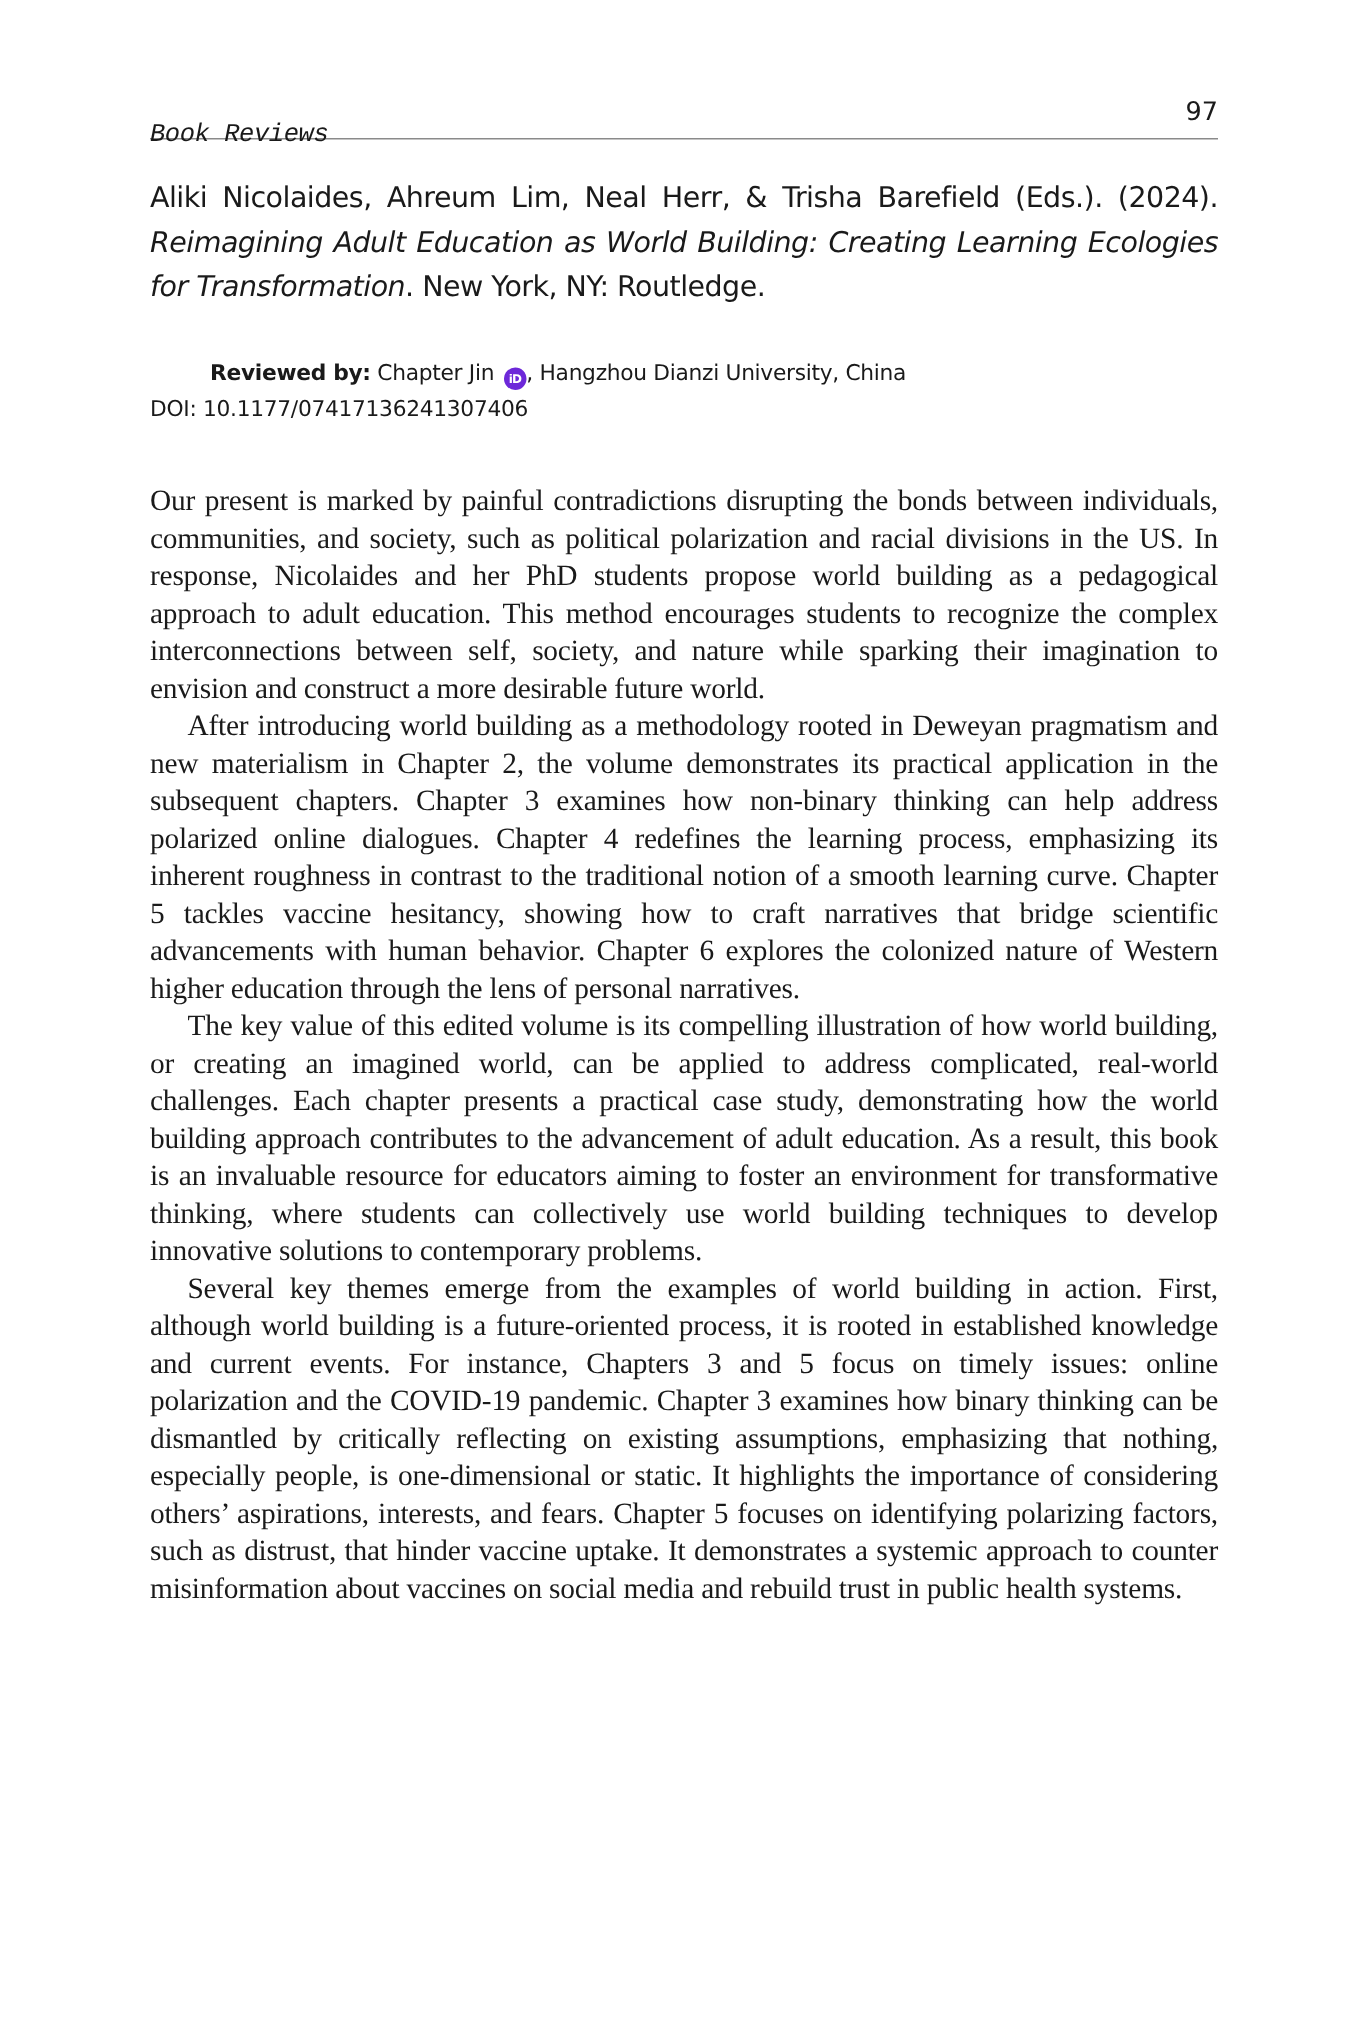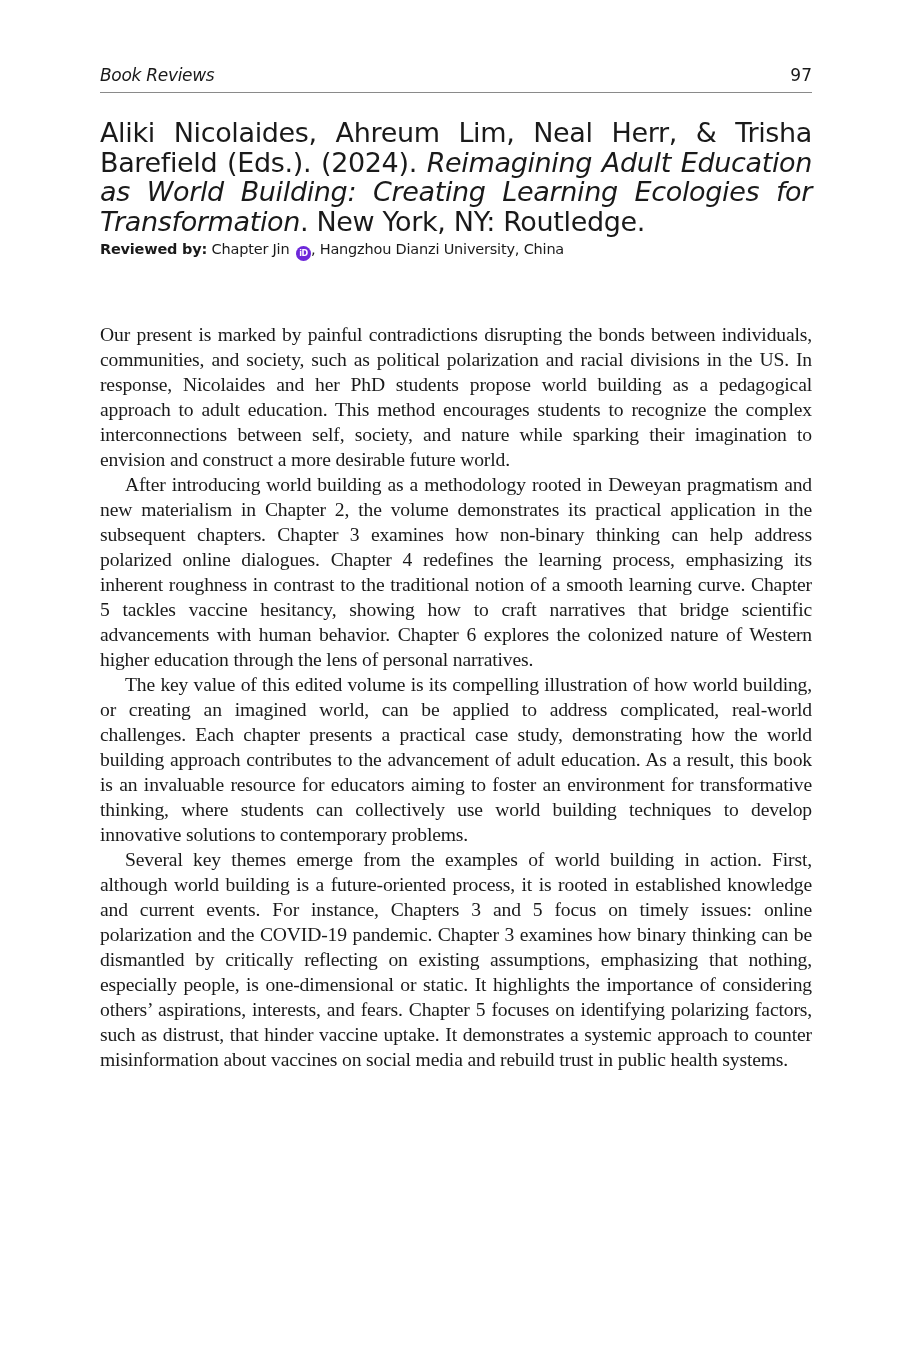--- a/index.html
+++ b/index.html
@@ -3,34 +3,34 @@
   <meta charset="utf-8">
   <style>
     html, body { margin: 0; padding: 0; background: #ffffff; }
     body { width: 899px; height: 1350px; position: relative; overflow: hidden; color: #1a1a1a; }
     .page { position: absolute; left: 100px; top: 0; width: 712px; }
     .running-head {
       position: absolute; top: 64px; left: 0; width: 712px; height: 28px;
       font-family: "DejaVu Sans", sans-serif; font-size: 17px;
       border-bottom: 1px solid #8a8a8a;
     }
-    .running-head .section { position: absolute; left: 0; top: 1px; font-style: italic; letter-spacing: -0.3px; }
+    .running-head .section { position: absolute; left: 0; top: 17px; font-style: italic; letter-spacing: -0.3px; font-family: Liberation Mono, monospace; }
     .running-head .pageno { position: absolute; right: 0; top: 1px; }
     .citation {
       position: absolute; top: 118px; left: 0; width: 712px;
-      font-family: "DejaVu Sans", sans-serif; font-size: 27px; line-height: 29.5px;
+      font-family: "DejaVu Sans", sans-serif; font-size: 19px; line-height: 29.5px;
       text-align: justify; letter-spacing: -0.35px;
     }
     .citation .it { font-style: italic; }
     .meta {
       position: absolute; top: 237px; left: 0; width: 712px;
       font-family: "DejaVu Sans", sans-serif; font-size: 14.5px; line-height: 24px;
       letter-spacing: -0.2px;
     }
-    .meta b { font-weight: bold; }
+    .meta b { font-weight: bold; margin-left: 40px; }
     .meta .affil { }
     .orcid {
       display: inline-block; width: 15px; height: 15px; border-radius: 50%;
       background: #6d28d9; color: #fff; font-size: 8px; font-weight: bold;
       line-height: 15px; text-align: center; vertical-align: -2px; margin-left: 2px;
       font-family: "DejaVu Sans", sans-serif; letter-spacing: -0.5px;
     }
     .body {
       position: absolute; top: 322px; left: 0; width: 712px;
       font-family: "Liberation Serif", serif; font-size: 19.6px; line-height: 25px;
@@ -45,20 +45,21 @@
 <div class="page">
   <div class="running-head">
     <span class="section">Book Reviews</span>
     <span class="pageno">97</span>
   </div>
 
   <div class="citation"><span>Aliki Nicolaides, Ahreum Lim, Neal Herr, &amp; Trisha Barefield (Eds.). (2024). </span><span class="it">Reimagining Adult Education as World Building: Creating Learning Ecologies for Transformation</span><span>. New York, NY: Routledge.</span></div>
 
   <div class="meta">
     <div><b>Reviewed by:</b><span> Chapter Jin</span> <span class="orcid">iD</span><span>, </span><span class="affil">Hangzhou Dianzi University, China</span></div>
+    <div>DOI: 10.1177/07417136241307406</div>
   </div>
 
   <div class="body">
     <p class="first">Our present is marked by painful contradictions disrupting the bonds between individuals, communities, and society, such as political polarization and racial divisions in the US. In response, Nicolaides and her PhD students propose world building as a pedagogical approach to adult education. This method encourages students to recognize the complex interconnections between self, society, and nature while sparking their imagination to envision and construct a more desirable future world.</p>
     <p>After introducing world building as a methodology rooted in Deweyan pragmatism and new materialism in Chapter 2, the volume demonstrates its practical application in the subsequent chapters. Chapter 3 examines how non-binary thinking can help address polarized online dialogues. Chapter 4 redefines the learning process, emphasizing its inherent roughness in contrast to the traditional notion of a smooth learning curve. Chapter 5 tackles vaccine hesitancy, showing how to craft narratives that bridge scientific advancements with human behavior. Chapter 6 explores the colonized nature of Western higher education through the lens of personal narratives.</p>
     <p>The key value of this edited volume is its compelling illustration of how world building, or creating an imagined world, can be applied to address complicated, real-world challenges. Each chapter presents a practical case study, demonstrating how the world building approach contributes to the advancement of adult education. As a result, this book is an invaluable resource for educators aiming to foster an environment for transformative thinking, where students can collectively use world building techniques to develop innovative solutions to contemporary problems.</p>
     <p>Several key themes emerge from the examples of world building in action. First, although world building is a future-oriented process, it is rooted in established knowledge and current events. For instance, Chapters 3 and 5 focus on timely issues: online polarization and the COVID-19 pandemic. Chapter 3 examines how binary thinking can be dismantled by critically reflecting on existing assumptions, emphasizing that nothing, especially people, is one-dimensional or static. It highlights the importance of considering others’ aspirations, interests, and fears. Chapter 5 focuses on identifying polarizing factors, such as distrust, that hinder vaccine uptake. It demonstrates a systemic approach to counter misinformation about vaccines on social media and rebuild trust in public health systems.</p>
   </div>
 </div>
 

